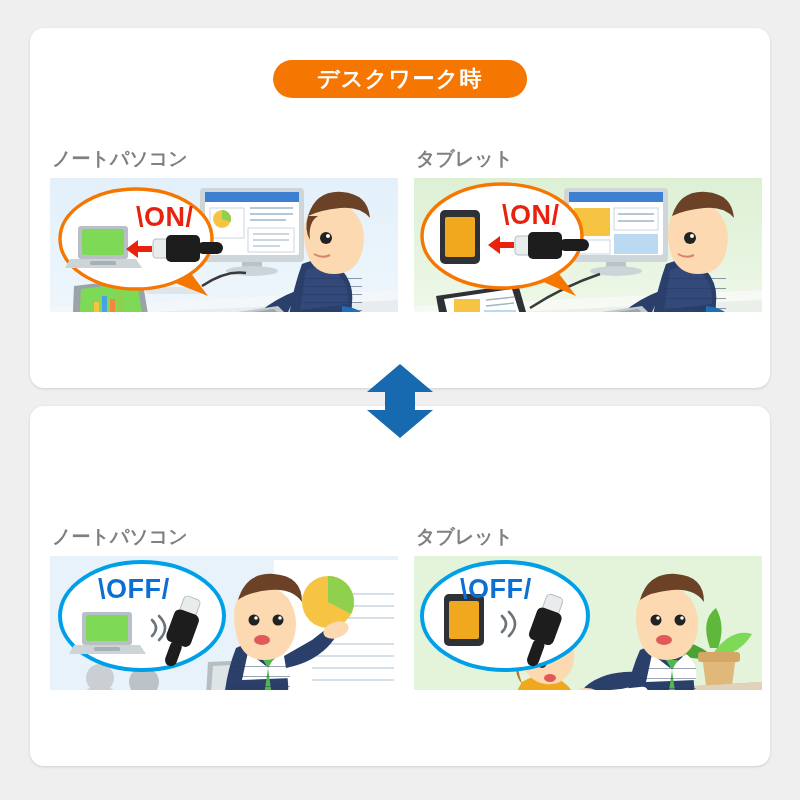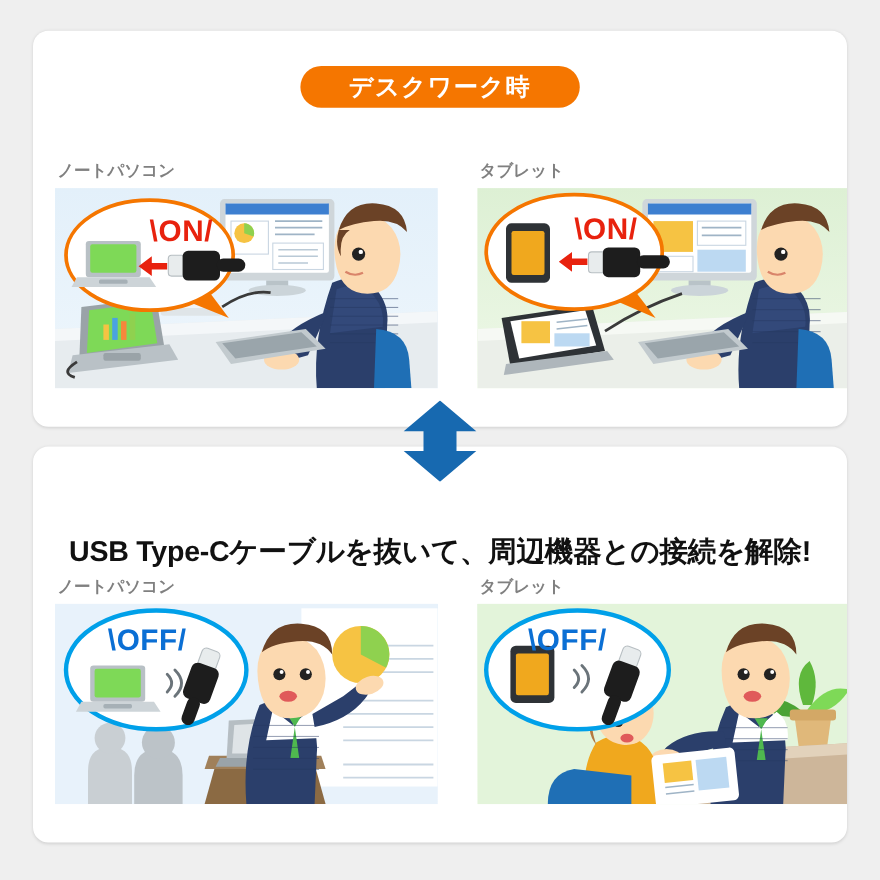--- a/index.html
+++ b/index.html
@@ -45,27 +45,27 @@
     font-size:26px; font-weight:bold;
     color:#111;
     letter-spacing:-.01em;
     white-space:nowrap;
   }
 
   
   .scenes { position:absolute; top:118px; left:0; right:0; height:auto; }
   .col { position:absolute; top:0; width:348px; }
   .col-left  { left:20px; }
-  .col-right { left:404px; }
+  .col-right { left:384px; }
   .col-label {
-    font-size:15px; font-weight:bold; color:#808080;
+    font-size:19px; font-weight:bold; color:#808080;
     margin-bottom:6px; padding-left:2px; white-space:nowrap;
   }
   .panel {
-    position:relative; width:348px; height:182px;
+    position:relative; width:348px; height:134px;
     overflow:hidden;
   }
   .panel.blue  { background:linear-gradient(#e3f0fa,#eef6fc); }
   .panel.green { background:linear-gradient(#ddf0d4,#eef8e8); }
   .panel.blue2 { background:linear-gradient(#dfeef9,#f1f8fd); }
   .panel.green2{ background:linear-gradient(#dcf0d2,#eef8e6); }
 
   
   #swap-arrow {
     position:absolute; left:50%; top:364px;
@@ -269,21 +269,20 @@
 
   <div id="swap-arrow">
     <svg viewBox="0 0 74 74" width="74" height="74">
       <path d="M37 0 L70 28 L52 28 L52 46 L70 46 L37 74 L4 46 L22 46 L22 28 L4 28 Z" fill="#1769b0"></path>
     </svg>
   </div>
 
   <div class="card" id="card-bottom">
 
 
-    <div class="headline">USB Type-Cケーブルを抜いて、周辺機器との接続を解除!</div>
 
     <div class="scenes">
 
       <div class="col col-left">
         <div class="col-label">ノートパソコン</div>
 
         <div class="panel blue2">
           <svg viewBox="0 0 348 182" width="348" height="182">
             <rect x="0" y="0" width="348" height="182" fill="#e8f2fb"></rect>
 

